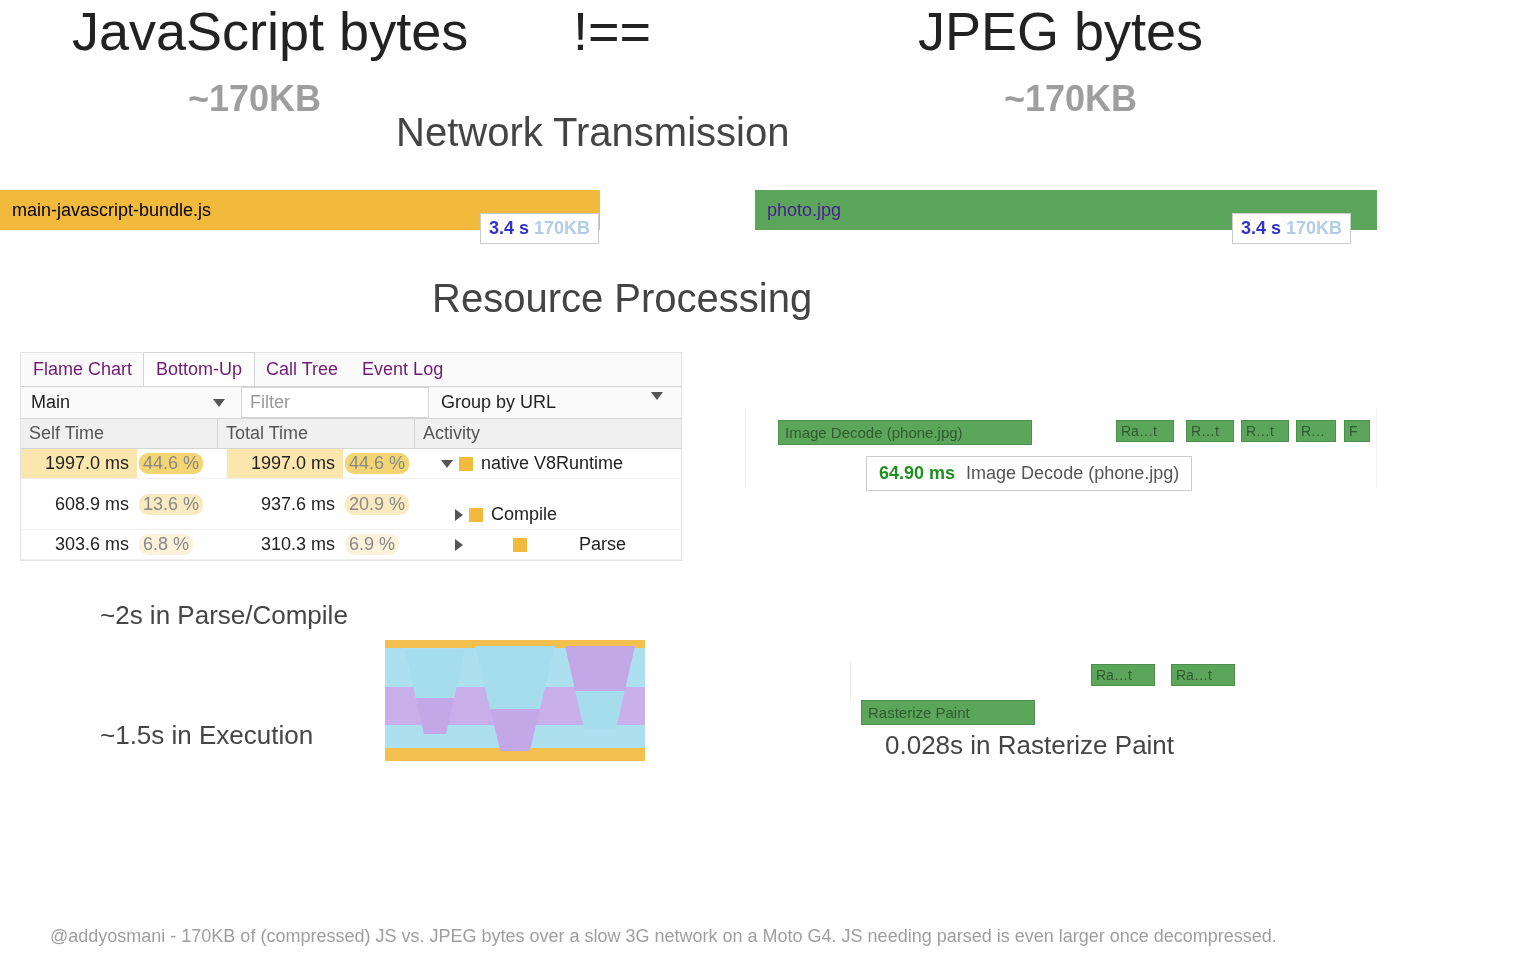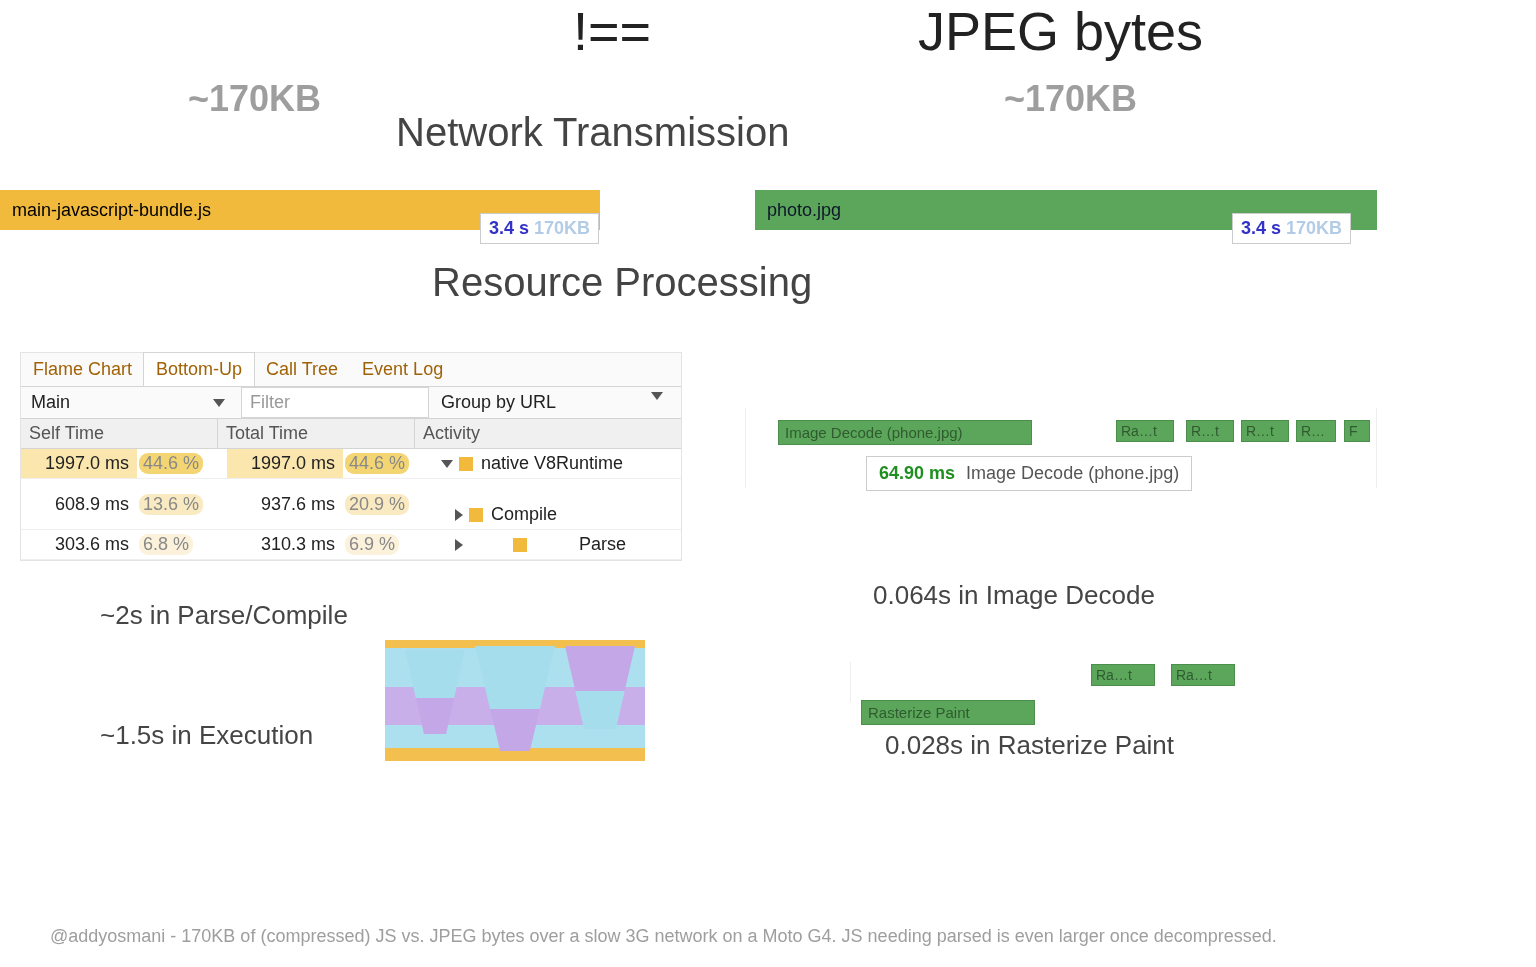--- a/index.html
+++ b/index.html
@@ -19,21 +19,21 @@
   .title{font-size:54px;}
   .subtitle{font-size:36px;color:var(--gray);font-weight:600;}
   .mid-heading{font-size:40px;color:#444;}
   .net-bar{height:40px;display:flex;align-items:center;padding-left:12px;font-size:18px;}
   .badge{position:absolute;background:#fff;border:1.5px solid #ccc;padding:4px 8px;font-size:18px;}
   .badge .time{color:#3231C9;font-weight:700;}
   .badge .size{color:#B3CCE6;font-weight:700;}
   
   .devtools{position:absolute;left:20px;top:352px;width:660px;font-size:18px;border:1px solid #E3E3E3;background:#fafafa;}
   .dev-tabs{display:flex;border-bottom:1px solid var(--border);}
-  .dev-tab{padding:6px 12px;color:#a16207;}
+  .dev-tab{padding:6px 12px;color:#701a75;}
   .dev-tab.active{background:#fff;border:1px solid var(--border);margin:-1px;margin-bottom:-1px;}
   .dev-filterrow{display:flex;align-items:center;border-bottom:1px solid var(--border);background:#fafafa;}
   .dev-select{flex:0 0 200px;display:flex;justify-content:space-between;align-items:center;padding:4px 10px;}
   .dev-filter{flex:0 0 170px;border:1px solid var(--border);background:#fff;padding:4px 8px;color:#999;}
   .dev-group{flex:1;display:flex;justify-content:space-between;padding:4px 12px;}
   .dev-headers{display:flex;border-bottom:1px solid var(--border);background:#F0F0F0;}
   .dhc{padding:4px 8px;color:#555;}
   .dhc1{flex:0 0 180px;border-right:1px solid var(--border);}
   .dhc2{flex:0 0 180px;border-right:1px solid var(--border);}
   .dhc3{flex:1;}
@@ -53,45 +53,46 @@
   .summary{font-size:26px;color:#454545;}
   .footer{position:absolute;left:50px;bottom:20px;right:40px;font-size:18px;color:var(--gray);}
   
   .flame{position:absolute;left:385px;top:640px;width:260px;height:155px;overflow:hidden;}
 </style>
 </head>
 <body>
 
 <div class="canvas">
 
+  <div class="el title" style="left:72px;top:0;">JavaScript bytes</div>
   <div class="el title" style="left:573px;top:0;font-weight:400;">!==</div>
   <div class="el title" style="left:918px;top:0;">JPEG bytes</div>
 
   <div class="el subtitle" style="left:188px;top:78px;">~170KB</div>
   <div class="el subtitle" style="left:1004px;top:78px;">~170KB</div>
 
   <div class="el mid-heading" style="left:396px;top:110px;">Network Transmission</div>
 
   <div class="el net-bar" style="left:0;top:190px;width:588px;background:var(--js-yellow);color:#000;">
     <span>main-javascript-bundle.js</span>
   </div>
   <div class="el badge" style="left:480px;top:213px;">
     <span class="time">3.4 s</span>
     <span class="size">170KB</span>
   </div>
 
-  <div class="el net-bar" style="left:755px;top:190px;width:610px;background:var(--jpg-green);color:#0f172a;">
+  <div class="el net-bar" style="left:755px;top:190px;width:610px;background:var(--jpg-green);color:#4c1d95;">
     <span>photo.jpg</span>
   </div>
   <div class="el badge" style="left:1232px;top:213px;">
     <span class="time">3.4 s</span>
     <span class="size">170KB</span>
   </div>
 
-  <div class="el mid-heading" style="left:432px;top:260px;">Resource Processing</div>
+  <div class="el mid-heading" style="left:432px;top:276px;">Resource Processing</div>
 
   <div class="devtools">
     <div class="dev-tabs">
       <div class="dev-tab">Flame Chart</div>
       <div class="dev-tab active">Bottom-Up</div>
       <div class="dev-tab">Call Tree</div>
       <div class="dev-tab">Event Log</div>
     </div>
     <div class="dev-filterrow">
       <div class="dev-select">
@@ -166,21 +167,20 @@
     <div class="tl small" style="left:495px;top:12px;width:38px;">R…t</div>
     <div class="tl small" style="left:550px;top:12px;width:30px;">R…</div>
     <div class="tl small" style="left:598px;top:12px;width:16px;">F</div>
     <div class="el" style="left:120px;top:48px;background:#fff;border:1.5px solid #ccc;padding:6px 12px;font-size:18px;white-space:nowrap;">
       <span style="color:#1F8F1F;font-weight:600;">64.90 ms</span>
       <span style="color:#555;margin-left:6px;">Image Decode (phone.jpg)</span>
     </div>
   </div>
 
   <div class="el summary" style="left:100px;top:580px;margin-top:20px;">~2s in Parse/Compile</div>
-  <div class="el summary" style="left:873px;top:580px;">0.064s in Image Decode</div>
 
   <div class="flame">
 
     <div style="position:absolute;inset:0;background:
       linear-gradient(#F2BA3D 5%,var(--cyan) 5% 30%,#C4A7E7 30% 55%,var(--cyan) 55% 70%, #F2BA3D 70% 78%, transparent 78%) 0 0/40px 100% repeat-x,
       linear-gradient(#4A90E2 3px, transparent 3px) 0 0/100% 100%;
       opacity:.9;"></div>
     <div style="position:absolute;left:20px;top:10px;width:60px;height:120px;background:linear-gradient(var(--cyan) 40%,#C4A7E7 40% 70%,transparent 70%);
          clip-path:polygon(0 0,100% 0,55% 100%,45% 100%);"></div>
     <div style="position:absolute;left:90px;top:6px;width:80px;height:140px;background:linear-gradient(var(--cyan) 45%,#C4A7E7 45% 75%,transparent 75%);

